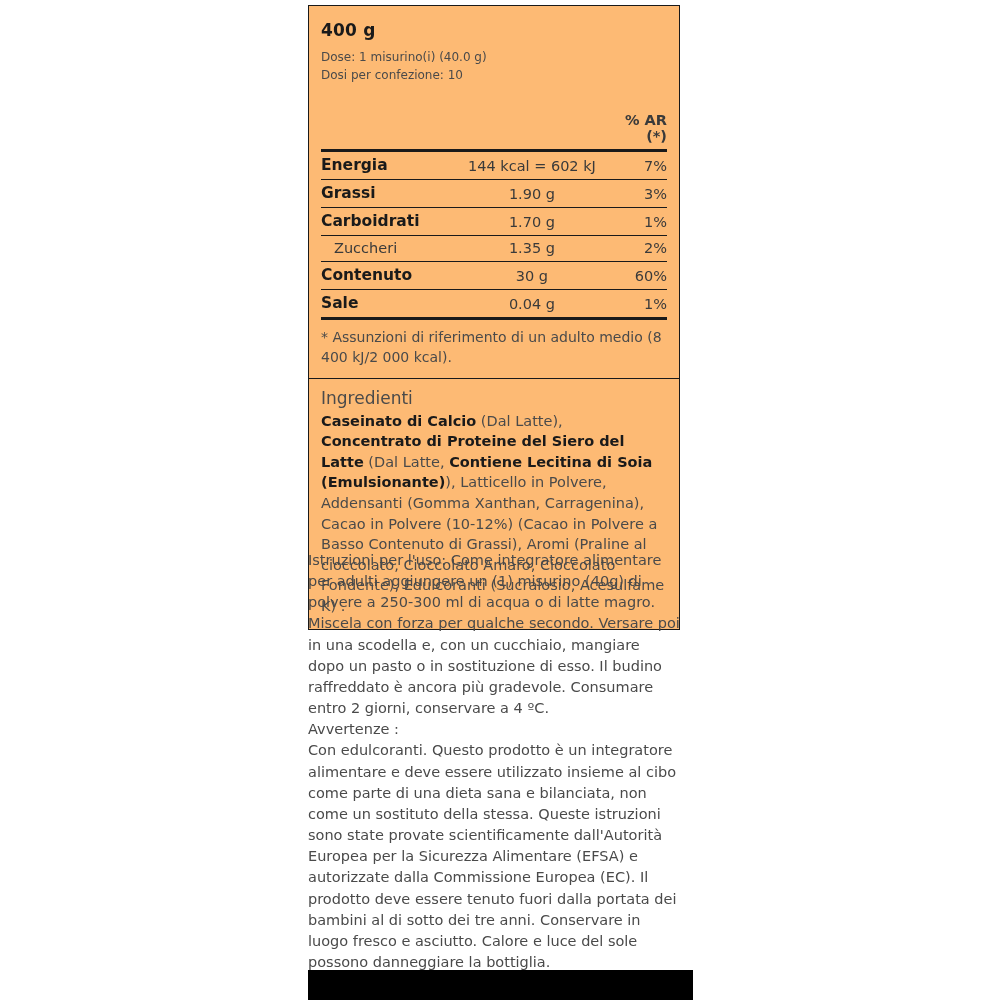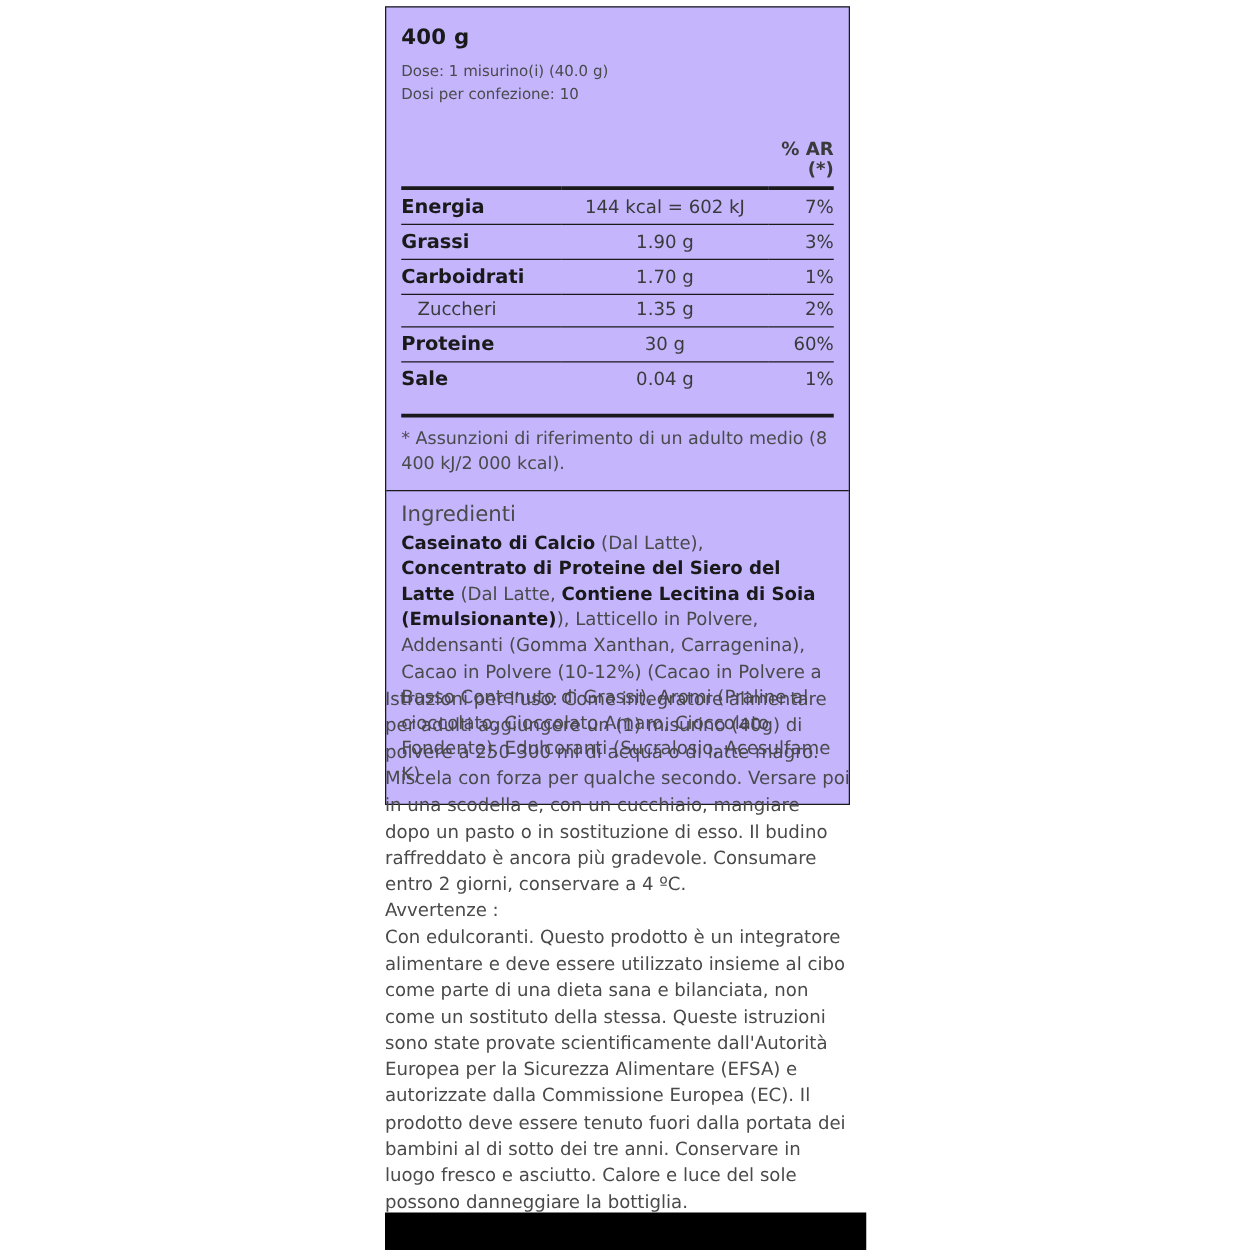--- a/index.html
+++ b/index.html
@@ -24,21 +24,21 @@
   }
 
   
   .panel {
     position: absolute;
     left: 308px;
     top: 5px;
     width: 372px;
     border: 1px solid #1a1a1a;
     box-sizing: border-box;
-    background: #c4b5fd;
+    background: #fdba74;
     padding: 0;
   }
 
   .panel-inner {
     padding: 14px 12px 10px 12px;
   }
 
   .serving-size {
     font-size: 17px;
     font-weight: bold;
@@ -95,21 +95,21 @@
   td.pcthead {
     text-align: right;
     font-weight: bold;
     color: #1a1a1a;
     font-size: 14.5px;
     padding-bottom: 2px;
   }
 
   .footnote {
     border-top: 3px solid #1a1a1a;
-    margin-top: 14px;
+    margin-top: 0;
     padding-top: 7px;
     font-size: 14px;
     line-height: 1.45;
     color: #4a4a4a;
   }
 
   .ingredients-wrap {
     border-top: 1px solid #1a1a1a;
     padding: 9px 12px 13px 12px;
   }
@@ -183,21 +183,21 @@
               <td class="name bold">Carboidrati</td>
               <td class="amount">1.70 g</td>
               <td class="pct">1%</td>
             </tr>
             <tr class="thinline">
               <td class="name indent">Zuccheri</td>
               <td class="amount">1.35 g</td>
               <td class="pct">2%</td>
             </tr>
             <tr class="thinline">
-              <td class="name bold">Proteine</td>
+              <td class="name bold">Contenuto</td>
               <td class="amount">30 g</td>
               <td class="pct">60%</td>
             </tr>
             <tr class="thinline">
               <td class="name bold">Sale</td>
               <td class="amount">0.04 g</td>
               <td class="pct">1%</td>
             </tr>
           </tbody>
       </table>

